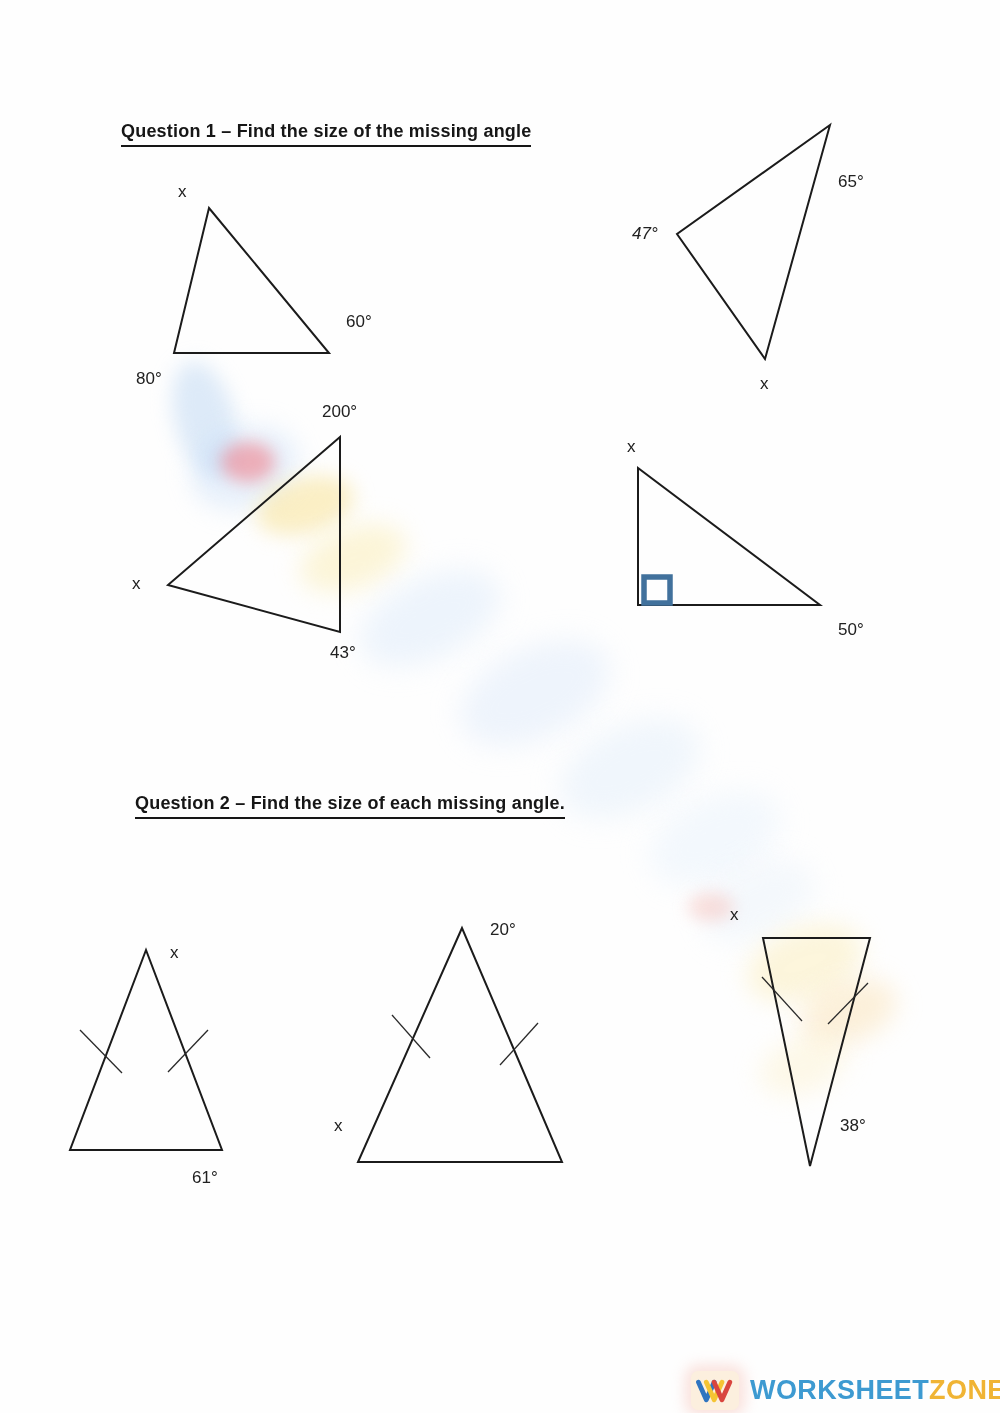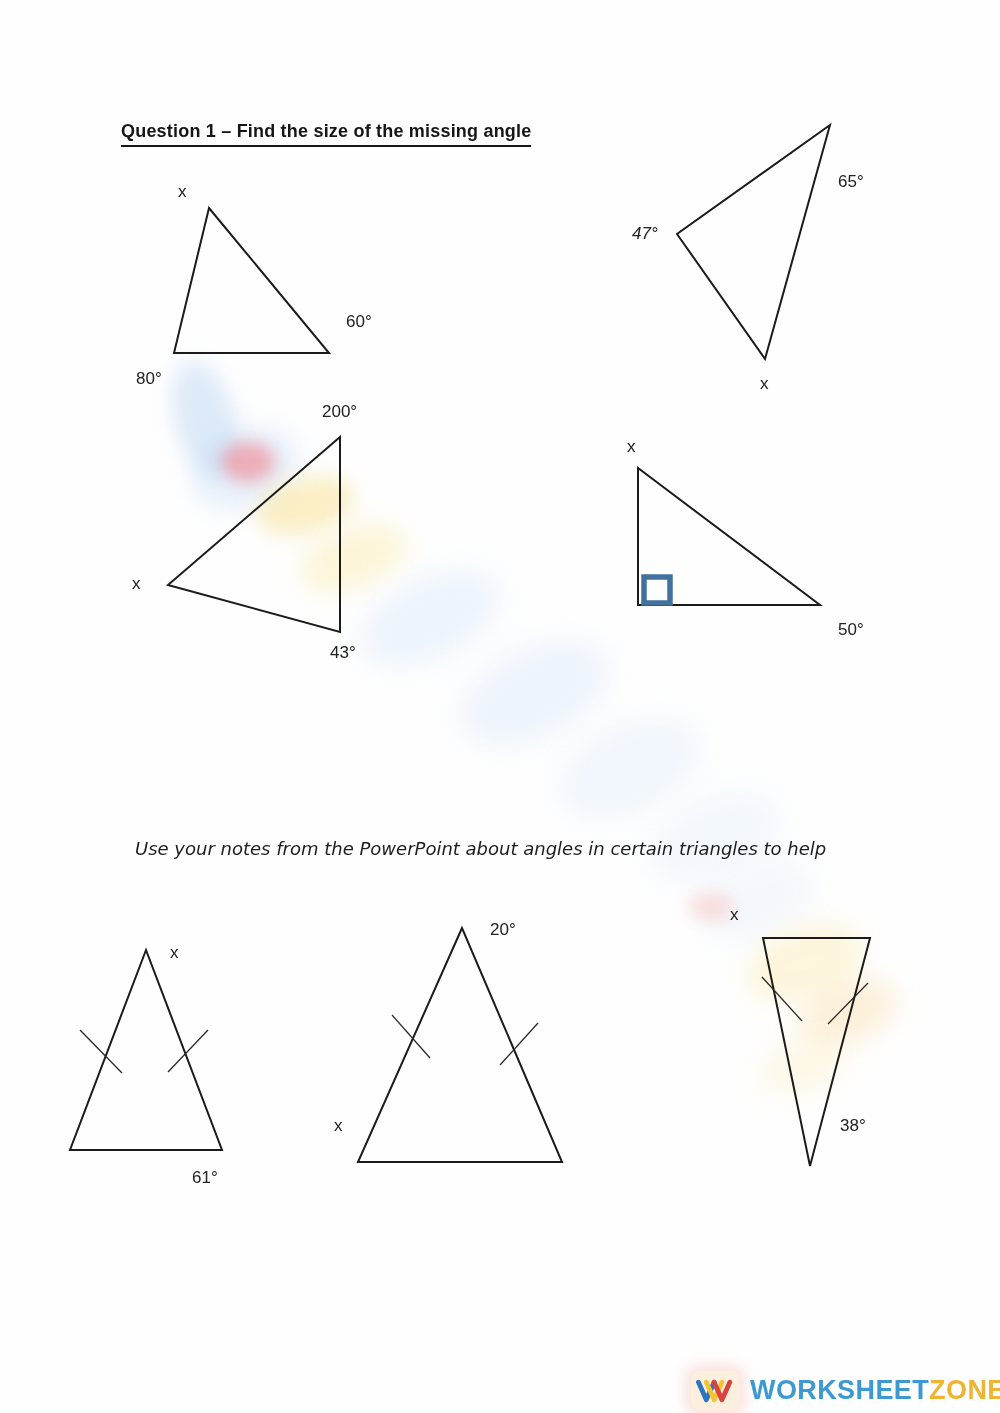--- a/index.html
+++ b/index.html
@@ -62,21 +62,21 @@
   <div class="blob" style="left:455px;top:648px;width:160px;height:90px;background:rgba(205,225,248,.33);filter:blur(14px);transform:rotate(-25deg);"></div>
   <div class="blob" style="left:555px;top:726px;width:150px;height:85px;background:rgba(210,228,250,.30);filter:blur(14px);transform:rotate(-25deg);"></div>
   <div class="blob" style="left:645px;top:798px;width:140px;height:80px;background:rgba(215,232,250,.28);filter:blur(14px);transform:rotate(-25deg);"></div>
   <div class="blob" style="left:698px;top:866px;width:120px;height:70px;background:rgba(222,236,250,.30);filter:blur(14px);transform:rotate(-25deg);"></div>
   <div class="blob" style="left:688px;top:893px;width:46px;height:28px;background:rgba(245,170,160,.35);filter:blur(8px);"></div>
   <div class="blob" style="left:745px;top:928px;width:120px;height:70px;background:rgba(252,238,185,.50);filter:blur(12px);transform:rotate(-20deg);"></div>
   <div class="blob" style="left:798px;top:982px;width:100px;height:60px;background:rgba(250,225,175,.45);filter:blur(12px);transform:rotate(-20deg);"></div>
   <div class="blob" style="left:758px;top:1038px;width:90px;height:55px;background:rgba(252,240,200,.40);filter:blur(12px);transform:rotate(-20deg);"></div>
 
   <h2 class="q-heading" style="left:121px;top:121px;">Question 1 – Find the size of the missing angle</h2>
-  <p class="q-note" style="left:135px;top:838px;">Use your notes from the PowerPoint about angles in certain triangles to help</p>
+  <h2 class="q-heading" style="left:135px;top:793px;">Question 2 – Find the size of each missing angle.</h2>
 
   <svg class="shapes" width="1000" height="1413" viewBox="0 0 1000 1413">
     <g fill="none" stroke="#1b1b1b" stroke-width="2">
 
       <polygon points="209,208 174,353 329,353"></polygon>
 
       <polygon points="830,125 677,234 765,359"></polygon>
 
       <polygon points="340,437 168,585 340,632"></polygon>
 

